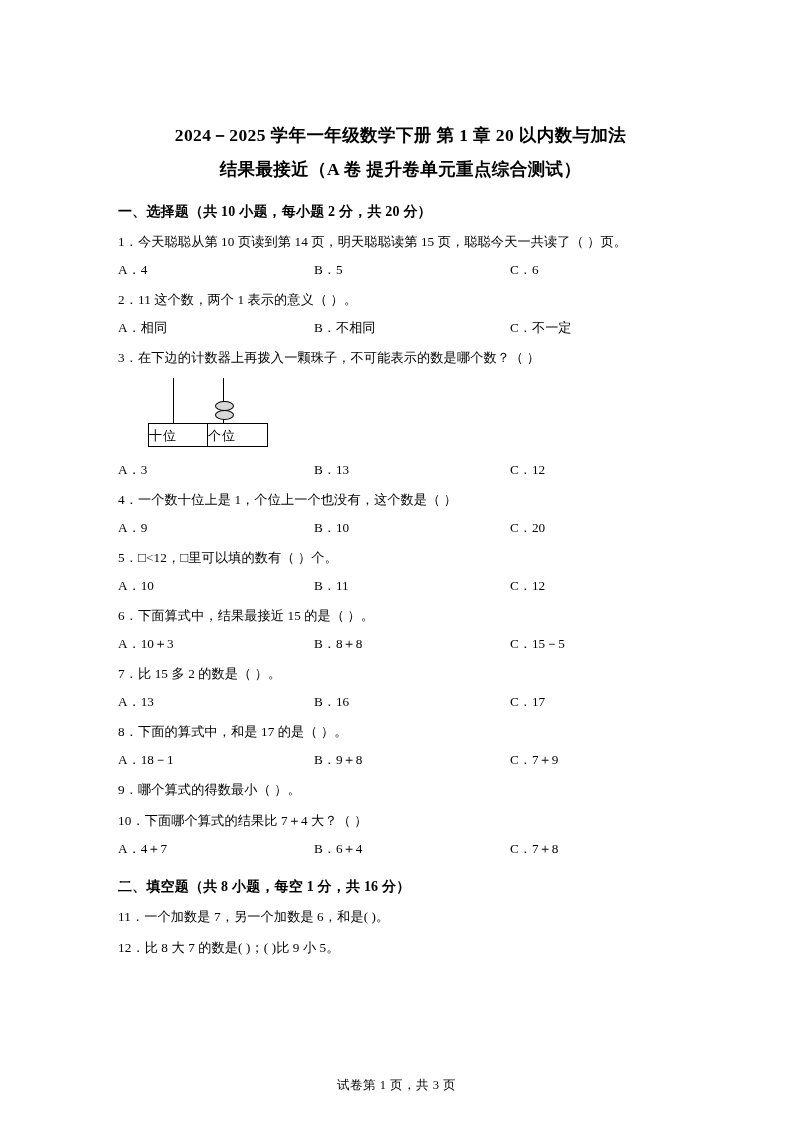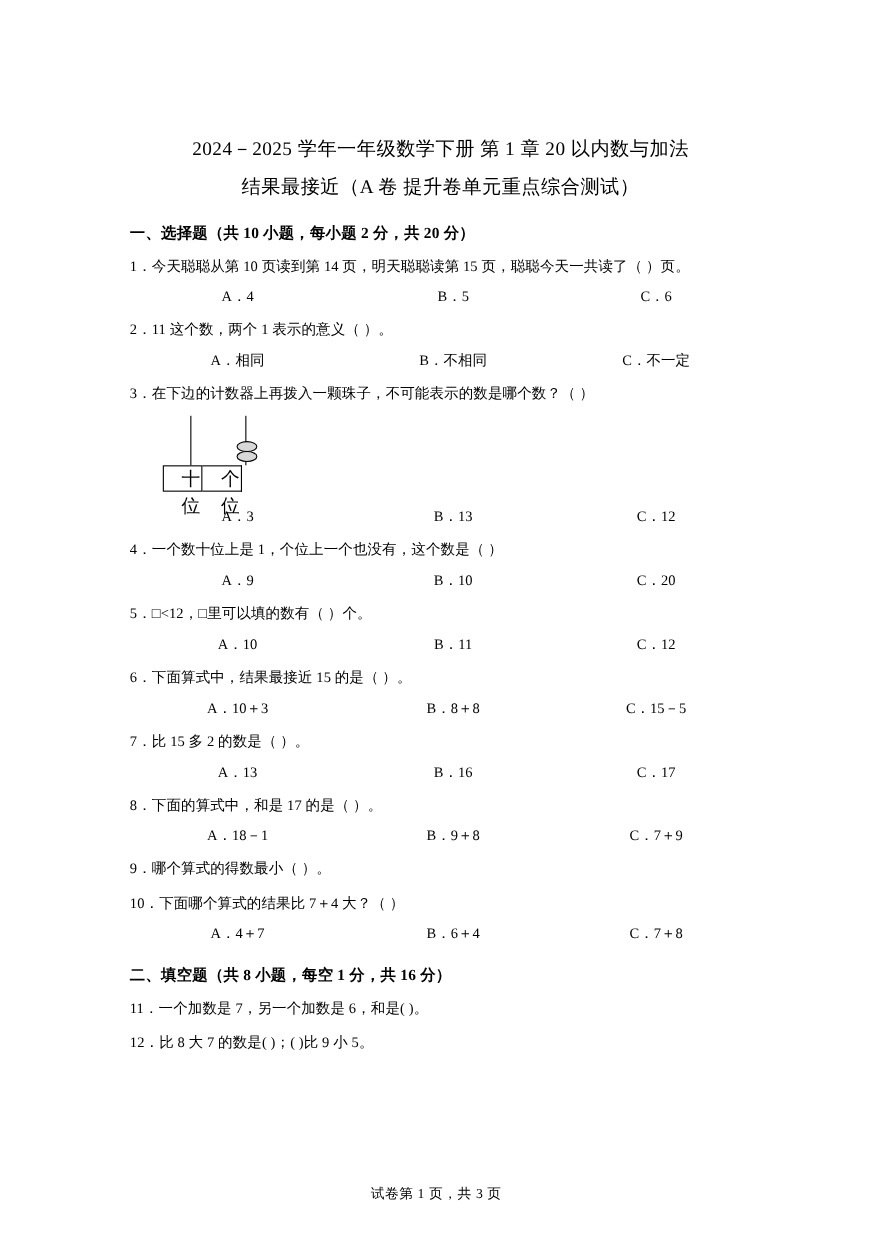--- a/index.html
+++ b/index.html
@@ -18,21 +18,21 @@
   .page {
     position: absolute;
     left: 0; top: 0;
     width: 793px;
     height: 1122px;
     box-sizing: border-box;
     padding: 118px 110px 0 118px;
   }
   .title-block {
     text-align: center;
-    font-weight: normal;
+    font-weight: bold;
     font-size: 17.5px;
     line-height: 34px;
     letter-spacing: 0.4px;
   }
   .title-line1 { white-space: nowrap; }
   .title-line2 { white-space: nowrap; }
 
   .section-head {
     font-weight: bold;
     font-size: 14px;
@@ -50,21 +50,20 @@
   }
   .opts {
     display: flex;
     font-size: 13.2px;
     margin-top: 9px;
     line-height: 18px;
   }
   .opt {
     width: 196px;
     flex: 0 0 196px;
-    text-align: center;
   }
   .opt:last-child { flex: 1 1 auto; }
 
   
   .figure {
     margin: 10px 0 6px 22px;
     position: relative;
     width: 120px;
     height: 74px;
   }
@@ -86,25 +85,25 @@
   }
   .bead1 { top: 23px; }
   .bead2 { top: 32px; }
   .boxes {
     position: absolute;
     top: 45px;
     left: 8px;
     display: flex;
   }
   .cell {
-    width: 36px;
+    width: 60px;
     height: 24px;
     border: 1.3px solid #000;
-    text-align: right;
-    font-size: 17px;
+    text-align: left;
+    font-size: 13px;
     line-height: 24px;
     letter-spacing: 1px;
     box-sizing: border-box;
   }
   .cell + .cell { border-left: none; }
 
   .footer {
     position: absolute;
     left: 0;
     bottom: 28px;

